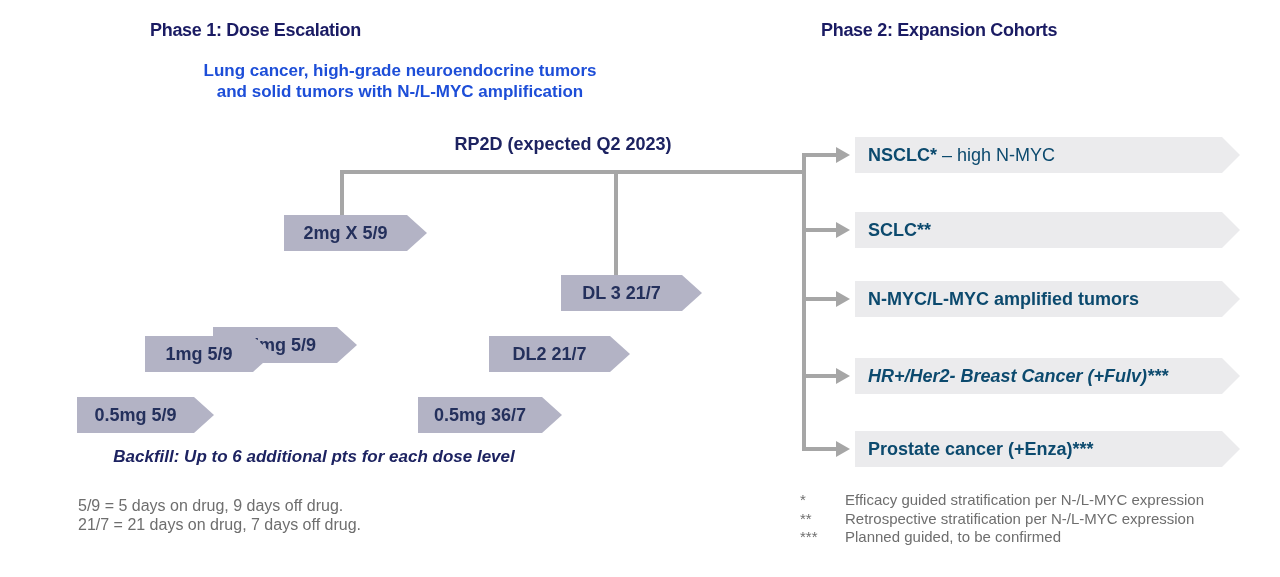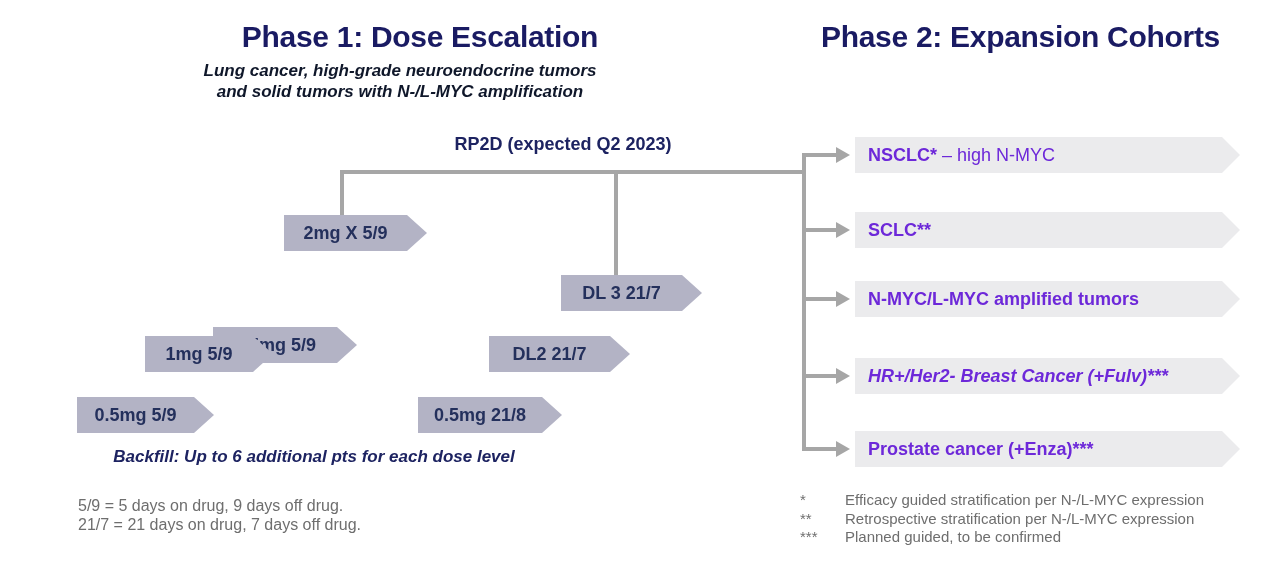--- a/index.html
+++ b/index.html
@@ -7,34 +7,32 @@
   .canvas {
     position: relative;
     width: 1280px;
     height: 577px;
     background: #ffffff;
     font-family: "Liberation Sans", sans-serif;
     overflow: hidden;
   }
   .phase-title {
     position: absolute;
-    font-size: 30px;
+    font-size: 18px;
     font-weight: bold;
     color: #1a1b63;
-    text-align: center;
     letter-spacing: -0.3px;
     white-space: nowrap;
   }
   .p1-subtitle {
     position: absolute;
     left: 130px; top: 60px; width: 540px;
     font-size: 17px;
     font-weight: bold;
-    font-style: italic;
-    color: #0f172a;
+    color: #1d4ed8;
     text-align: center;
     line-height: 21px;
     white-space: nowrap;
   }
   .rp2d {
     position: absolute;
     left: 413px; top: 134px; width: 300px;
     font-size: 18px;
     font-weight: bold;
     color: #1d2361;
@@ -64,21 +62,21 @@
     padding-right: 20px;
     white-space: nowrap;
   }
   .cohort-arrow {
     position: absolute;
     left: 855px;
     width: 385px;
     height: 36px;
     background: #ebebed;
     clip-path: polygon(0 0, calc(100% - 18px) 0, 100% 50%, calc(100% - 18px) 100%, 0 100%);
-    color: #6d28d9;
+    color: #0c4a6e;
     font-size: 18px;
     font-weight: bold;
     line-height: 36px;
     padding-left: 13px;
     white-space: nowrap;
   }
   .cohort-rest { font-weight: normal; }
   .backfill {
     position: absolute;
     left: 64px; top: 447px; width: 500px;
@@ -139,21 +137,21 @@
   <div class="hline" style="left:802px; top:447px; width:34px;"></div>
   <div class="arrowhead" style="left:836px; top:441px;"></div>
 
   <div class="dose-arrow" style="left:284px; top:215px; width:143px;">2mg X 5/9</div>
   <div class="dose-arrow" style="left:213px; top:291px; width:144px;margin-top:36px;">1.5mg 5/9</div>
   <div class="dose-arrow" style="left:145px; top:336px; width:128px;">1mg 5/9</div>
   <div class="dose-arrow" style="left:77px; top:397px; width:137px;">0.5mg 5/9</div>
 
   <div class="dose-arrow" style="left:561px; top:275px; width:141px;">DL 3 21/7</div>
   <div class="dose-arrow" style="left:489px; top:336px; width:141px;">DL2 21/7</div>
-  <div class="dose-arrow" style="left:418px; top:397px; width:144px;">0.5mg 21/8</div>
+  <div class="dose-arrow" style="left:418px; top:397px; width:144px;">0.5mg 36/7</div>
 
   <div class="cohort-arrow" style="top:137px;">
     <span>NSCLC*</span><span class="cohort-rest"> – high N-MYC</span>
   </div>
   <div class="cohort-arrow" style="top:212px;">
     <span>SCLC**</span><span class="cohort-rest"></span>
   </div>
   <div class="cohort-arrow" style="top:281px;">
     <span>N-MYC/L-MYC amplified tumors</span><span class="cohort-rest"></span>
   </div>

